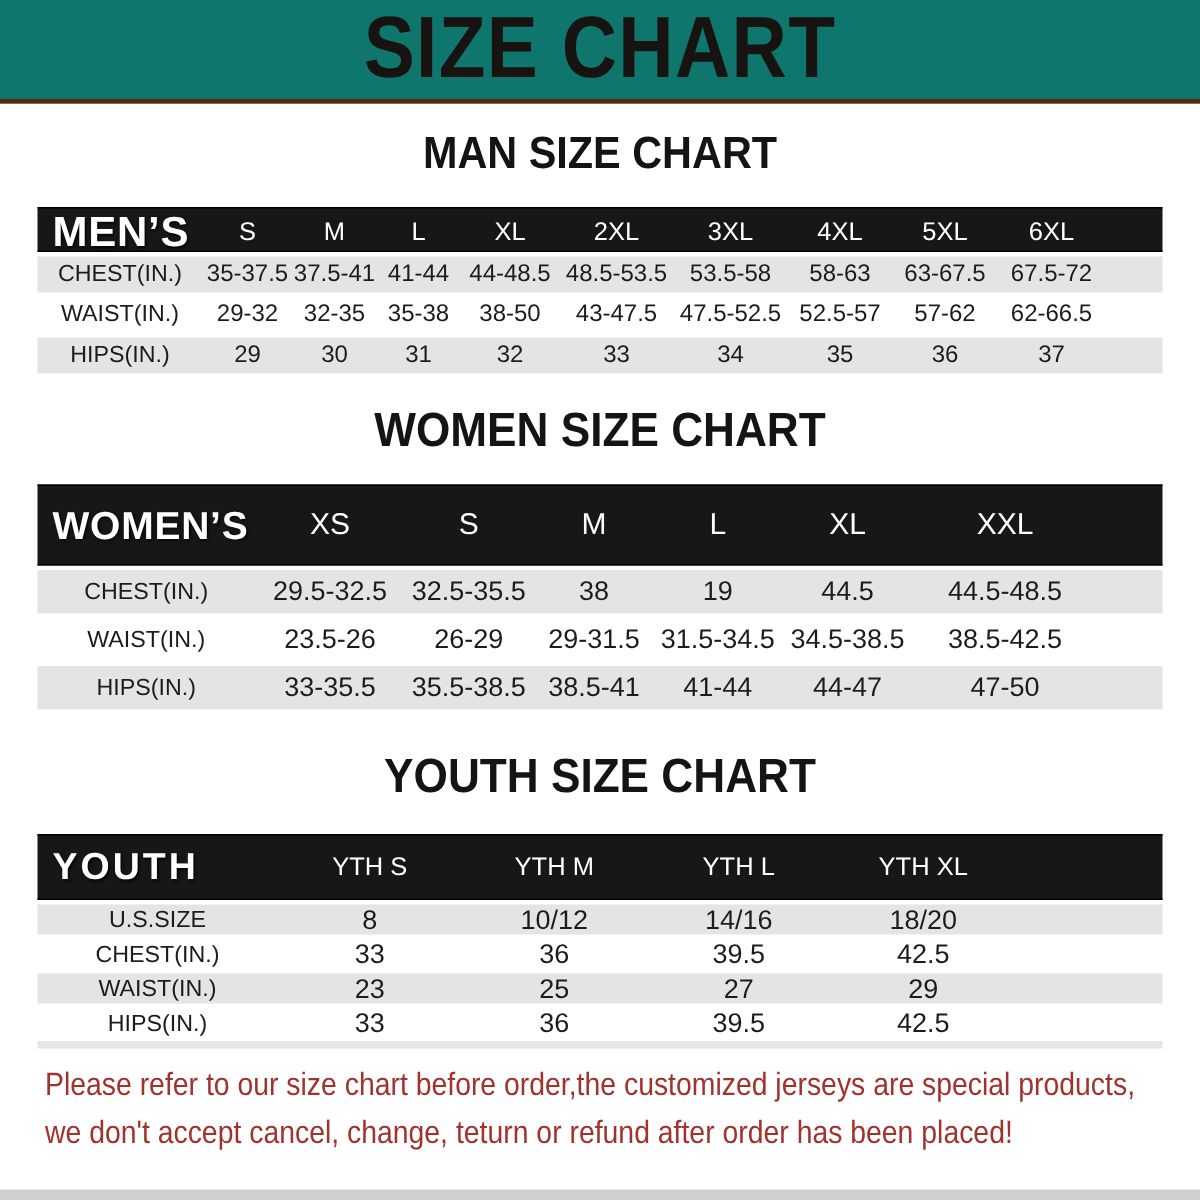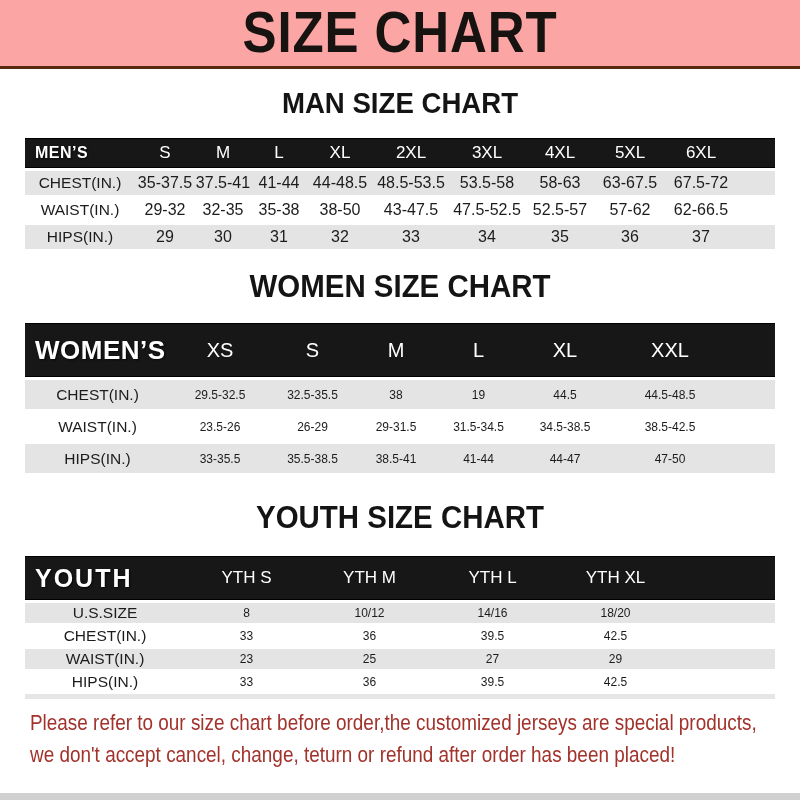--- a/index.html
+++ b/index.html
@@ -1,21 +1,21 @@
 <!DOCTYPE html>
 <html><head>
 <meta charset="utf-8">
 <style>
   html,body{margin:0;padding:0}
   body{
     width:800px;height:800px;overflow:hidden;position:relative;
     background:#ffffff;font-family:"Liberation Sans",sans-serif;color:#1c1c1c;
   }
   
-  .banner{height:66px;background:#fca5a5;border-bottom:3px solid #5a2a10;text-align:center;overflow:hidden}
+  .banner{height:66px;background:#0f766e;border-bottom:3px solid #5a2a10;text-align:center;overflow:hidden}
   .banner h1{
     margin:0;line-height:64px;font-size:58px;font-weight:bold;color:#171310;
     display:inline-block;transform:scaleX(.88);letter-spacing:1px;white-space:nowrap;
   }
   
   h2.sec{
     margin:0;text-align:center;font-weight:bold;color:#141414;
     transform:scaleX(.92);white-space:nowrap;
   }
   #men-heading{margin-top:18px;font-size:30px;line-height:32px}
@@ -39,30 +39,30 @@
   .men-tbl .thead{height:30px}
   .men-tbl .trow{height:24px}
   .women-tbl .thead{height:54px}
   .women-tbl .trow{height:29px}
   .youth-tbl .thead{height:44px}
   .youth-tbl .trow{height:20px}
   .hlabel{
     text-align:left;padding-left:10px;font-weight:bold;color:#fff;white-space:nowrap;
     text-shadow:1px 1px 2px rgba(0,0,0,.8);
   }
-  .men-tbl .hlabel{font-size:16px;letter-spacing:.5px}
+  .men-tbl .hlabel{font-size:28px;letter-spacing:.5px}
   .women-tbl .hlabel{font-size:26px;letter-spacing:.5px}
   .youth-tbl .hlabel{font-size:25px;letter-spacing:2px}
   .hcol{text-align:center;font-weight:normal}
   .men-tbl .hcol{font-size:17px}
   .women-tbl .hcol{font-size:20px}
   .youth-tbl .hcol{font-size:17px}
   .rlabel{text-align:center;font-size:15.5px;white-space:nowrap}
   .cell{text-align:center;font-size:16px;white-space:nowrap}
-  .women-tbl .cell,.youth-tbl .cell{font-size:12px}
+  .women-tbl .cell,.youth-tbl .cell{font-size:18px}
   .tbl-bottom{height:5px;background:#E6E6E6;margin:2px 0 0 25px;width:750px}
   
   .footer{margin:8px 0 0 30px;color:#A2322B}
   .footer p{
     margin:0;font-size:21.5px;line-height:32px;white-space:nowrap;
     transform:scaleX(.88);transform-origin:left center;
   }
   .bottom-line{position:absolute;left:0;bottom:0;width:800px;height:7px;background:#d0d0d0}
 </style>
 </head>

